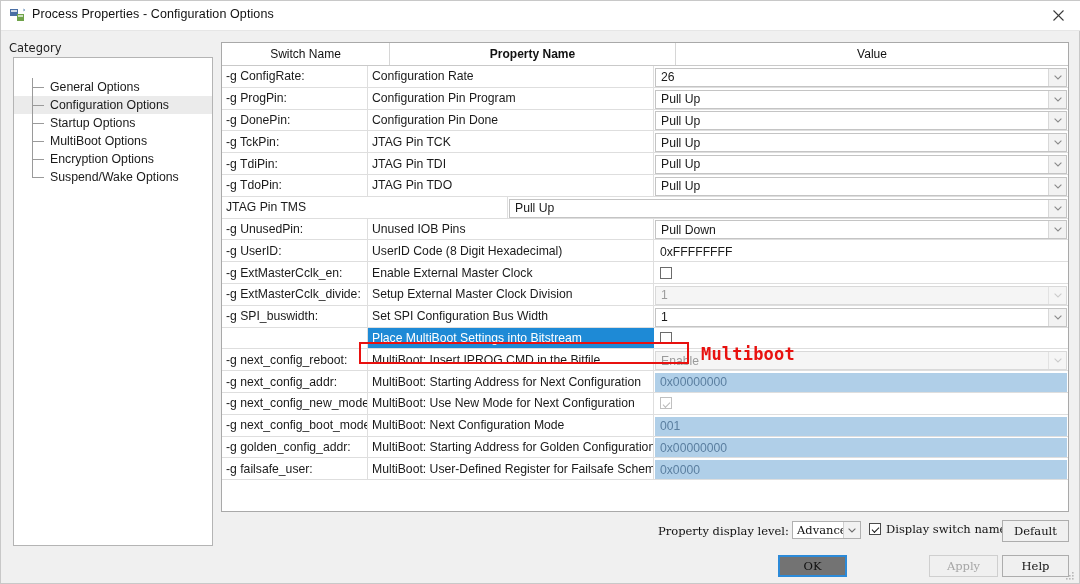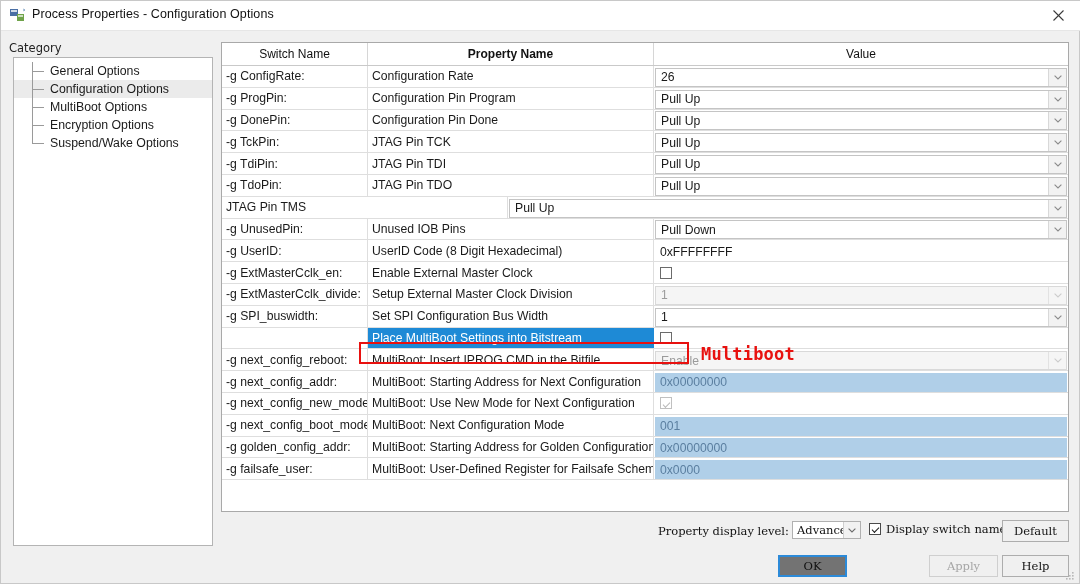--- a/index.html
+++ b/index.html
@@ -20,35 +20,35 @@
   .title-text{position:absolute;left:31px;top:6px;font-size:12.5px;color:#111;letter-spacing:.1px;}
   .close-btn{position:absolute;right:0;top:0;width:45px;height:29px;display:flex;
              align-items:center;justify-content:center;color:#333;font-size:15px;line-height:1;}
   .close-btn svg{display:block;}
 
   
   .cat-label{position:absolute;left:8px;top:40px;font-size:11.5px;color:#222;
              font-family:"DejaVu Sans", sans-serif;}
   .cat-panel{position:absolute;left:12px;top:56px;width:198px;height:487px;background:#fff;
              border:1px solid #b4b4b4;overflow:hidden;}
-  .tree{position:absolute;left:0;top:4px;width:100%;}
+  .tree{position:absolute;left:0;top:20px;width:100%;}
   .tree-row{position:relative;height:18px;line-height:18px;padding-left:36px;font-size:12.3px;color:#1a1a1a;
             white-space:nowrap;}
   .tree-row .dash{position:absolute;left:18px;top:9px;width:12px;height:1px;background:#9a9a9a;}
   .tree-row .vline{position:absolute;left:18px;top:0;width:1px;height:18px;background:#9a9a9a;}
   .tree-row.last .vline{height:9px;}
   .tree-row.sel{background:#ebebeb;}
 
   
   .grid-wrap{position:absolute;left:220px;top:41px;width:848px;height:470px;background:#fff;
              border:1px solid #a9a9a9;overflow:hidden;box-sizing:border-box;}
   .grid-head{display:flex;height:22px;background:#fff;border-bottom:1px solid #c9c9c9;}
   .gh{display:flex;align-items:center;justify-content:center;font-size:12px;color:#111;
       box-sizing:border-box;height:22px;}
-  .gh.c1{width:146px;border-right:1px solid #d6d6d6;text-align:right;}
+  .gh.c1{width:168px;border-right:1px solid #d6d6d6;text-align:right;}
   .gh.c2{width:286px;border-right:1px solid #d6d6d6;font-weight:bold;}
   .gh.c3{flex:1;}
   .row{display:flex;height:21.8px;box-sizing:border-box;border-bottom:1px solid #dedede;position:relative;}
   .c-switch{width:146px;box-sizing:border-box;border-right:1px solid #dedede;
             padding-left:4px;display:flex;align-items:center;font-size:12.2px;color:#1a1a1a;
             white-space:nowrap;overflow:hidden;}
   .c-prop{width:286px;box-sizing:border-box;border-right:1px solid #dedede;
           padding-left:4px;display:flex;align-items:center;font-size:12.2px;color:#1a1a1a;
           white-space:nowrap;overflow:hidden;}
   .c-val{flex:1;box-sizing:border-box;position:relative;display:flex;align-items:flex-end;padding:0;}
@@ -129,20 +129,21 @@
         <line x1="10.5" y1="0.5" x2="0.5" y2="10.5" stroke="#3a3a3a" stroke-width="1.1"></line>
       </svg>
     </div>
   </div>
 
   <div class="cat-label">Category</div>
   <div class="cat-panel">
     <div class="tree" id="cat-tree">
         <div class="tree-row"><span class="vline"></span><span class="dash"></span><span>General Options</span></div>
         <div class="tree-row sel"><span class="vline"></span><span class="dash"></span><span>Configuration Options</span></div>
+        <div class="tree-row"><span class="vline"></span><span class="dash"></span><span>Startup Options</span></div>
         <div class="tree-row"><span class="vline"></span><span class="dash"></span><span>MultiBoot Options</span></div>
         <div class="tree-row"><span class="vline"></span><span class="dash"></span><span>Encryption Options</span></div>
         <div class="tree-row last"><span class="vline"></span><span class="dash"></span><span>Suspend/Wake Options</span></div>
       </div>
   </div>
 
   <div class="grid-wrap">
     <div class="grid-head">
       <div class="gh c1">Switch Name</div>
       <div class="gh c2">Property Name</div>

